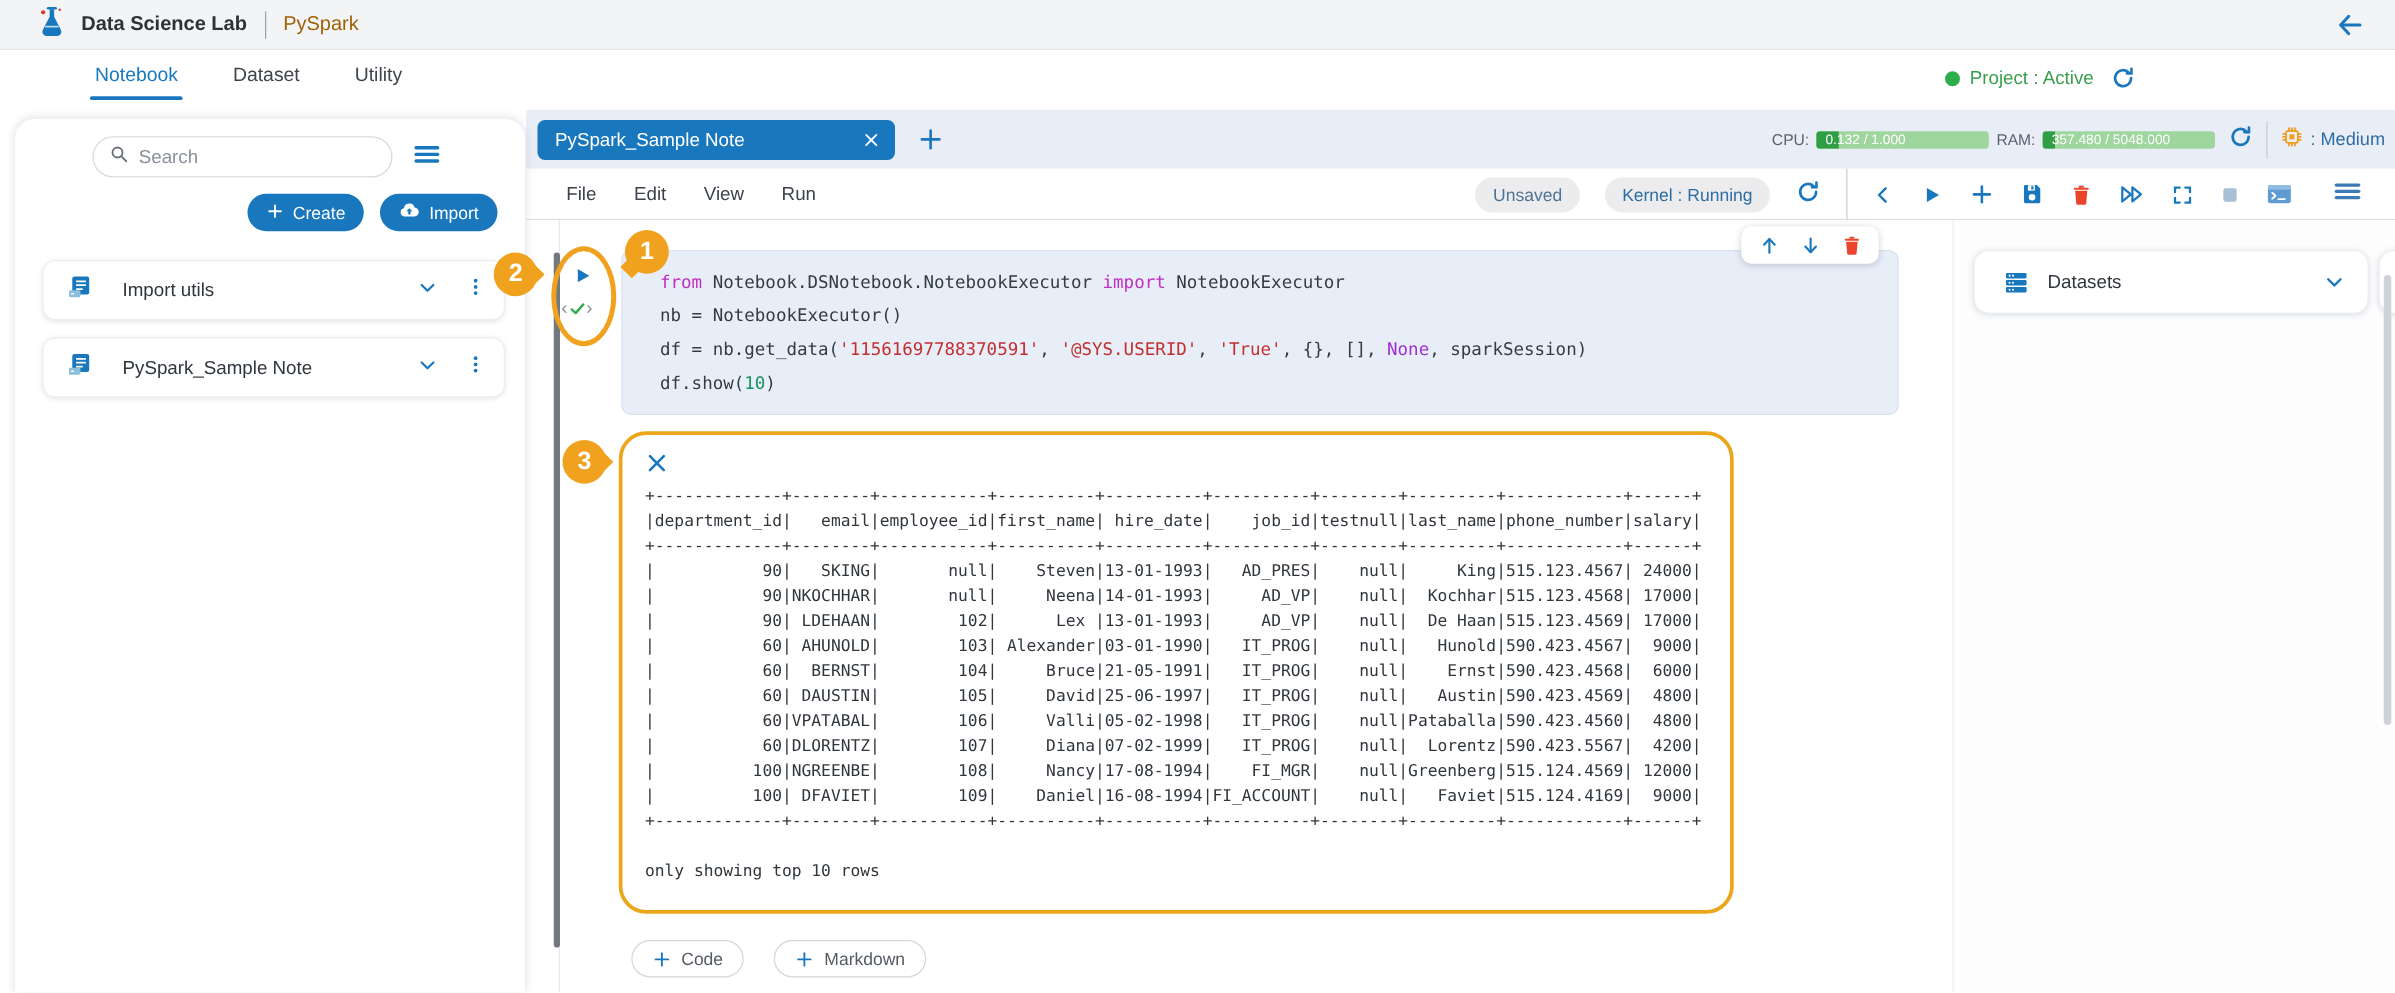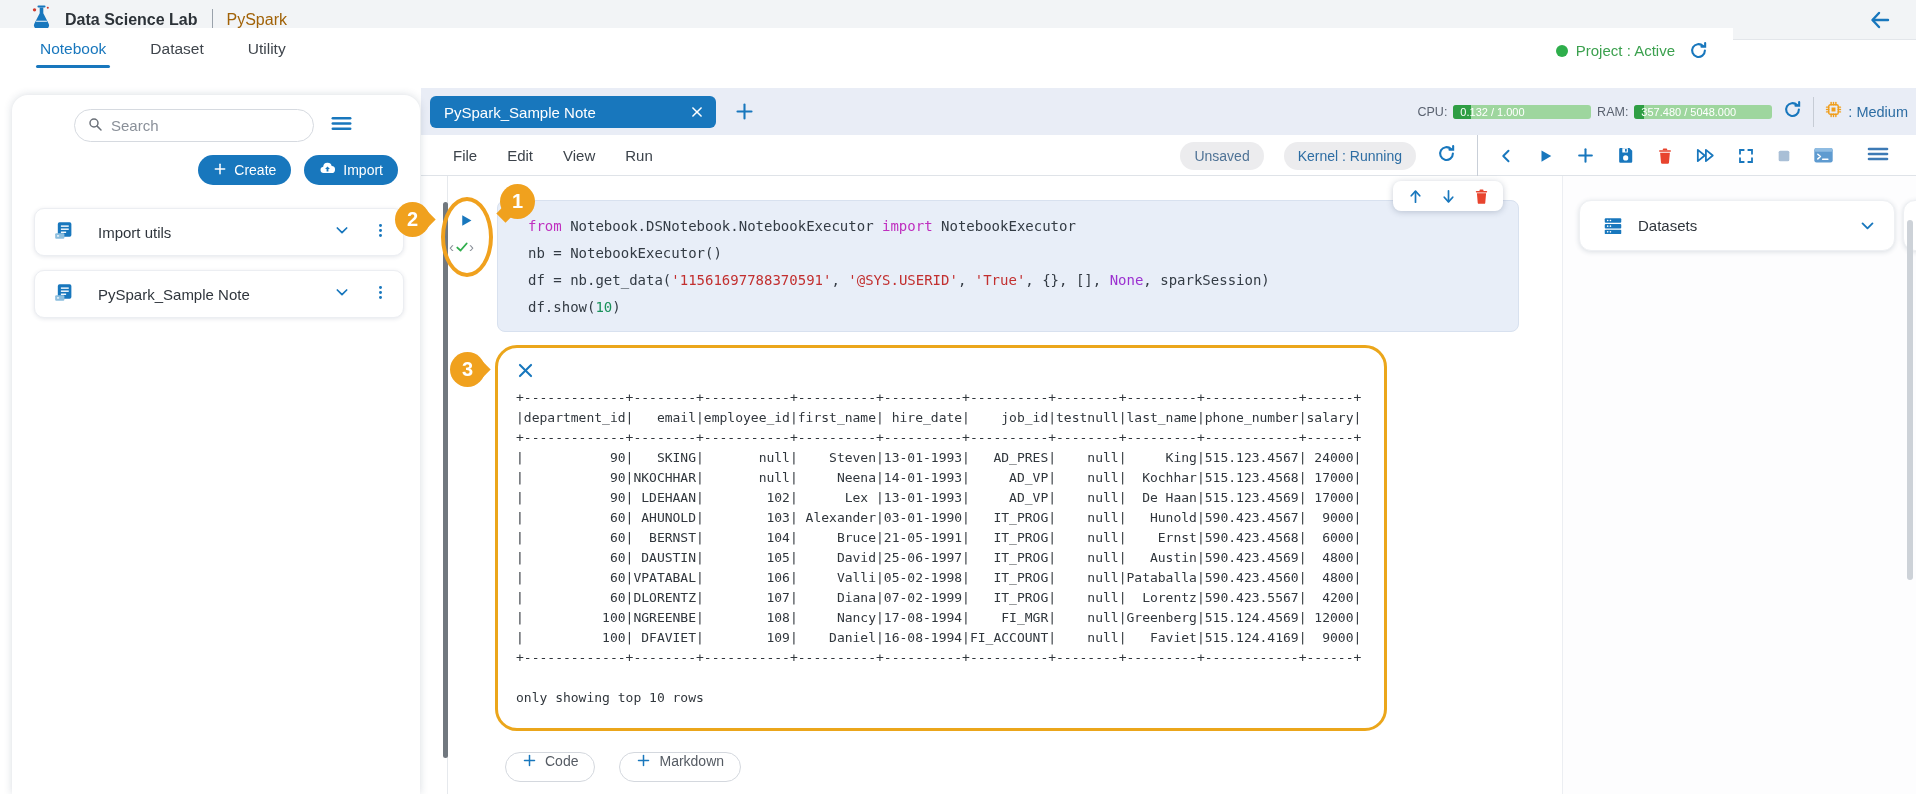--- a/index.html
+++ b/index.html
@@ -9,21 +9,21 @@
 
   
   .header { position:absolute; left:0; top:0; width:1916px; height:40px; background:#f2f4f6; border-bottom:1px solid #e3e6ea; display:flex; align-items:center; }
   .brand-wrap { display:flex; align-items:center; gap:10px; padding-left:28px; }
   .brand { font-size:16px; font-weight:bold; color:#2c3238; }
   .brand-divider { width:1px; height:22px; background:#9aa2ab; margin:0 4px; }
   .product { font-size:16px; color:#a16207; }
   .back-arrow { position:absolute; right:24px; top:8px; color:#1877bd; cursor:pointer; }
 
   
-  .navrow { position:absolute; left:0; top:28px; width:1733px; height:48px; background:#fff; }
+  .navrow { position:absolute; left:0; top:40px; width:1733px; height:48px; background:#fff;padding-left:36px; }
   .navtabs { display:flex; gap:44px; padding-left:40px; padding-top:12px; }
   .navtab { font-size:15.5px; color:#3f454c; padding-bottom:10px; cursor:pointer; position:relative; }
   .navtab.active { color:#1877bd; }
   .navtab.active::after { content:""; position:absolute; left:-4px; right:-4px; bottom:0; height:3px; background:#1877bd; border-radius:2px; }
   .project-status { position:absolute; right:58px; top:14px; display:flex; align-items:center; gap:8px; font-size:15px; color:#3ba04e; }
   .status-dot { width:12px; height:12px; border-radius:50%; background:#2eae4b; }
   .project-refresh { position:absolute; right:24px; top:12px; color:#1877bd; cursor:pointer; }
 
   
   .sidebar { position:absolute; left:12px; top:95px; width:408px; height:699px; background:#fff; border-radius:16px 16px 0 0; box-shadow:0 0 8px rgba(40,60,90,.18); z-index:5; }
@@ -91,21 +91,21 @@
 
   .cell-toolbar { position:absolute; left:972px; top:5px; width:110px; height:30px; background:#fff; border-radius:8px; box-shadow:0 1px 6px rgba(40,60,90,.25); display:flex; align-items:center; justify-content:center; gap:16px; }
   .cell-tool { color:#1877bd; cursor:pointer; display:flex; }
   .cell-tool.red { color:#e8442e; }
 
   .output-box { position:absolute; left:74px; top:169px; width:892px; height:386px; border:3px solid #eba61b; border-radius:22px; background:#fff; padding:40px 0 0 18px; }
   .output-close { position:absolute; left:18px; top:13px; color:#1877bd; cursor:pointer; }
   .output-pre { font-family:"DejaVu Sans Mono", monospace; font-size:13px; line-height:20px; color:#30363c; white-space:pre; }
 
   .add-row { position:absolute; left:84px; top:576px; display:flex; gap:24px; }
-  .add-btn { display:flex; align-items:flex-start; gap:8px; height:30px; padding:0 16px; background:#fff; border:1px solid #d4d8de; border-radius:15px; font-size:14px; color:#555b63; font-family:"Liberation Sans",sans-serif; cursor:pointer; }
+  .add-btn { display:flex; align-items:center; gap:8px; height:30px; padding:0 16px; background:#fff; border:1px solid #d4d8de; border-radius:15px; font-size:14px; color:#555b63; font-family:"Liberation Sans",sans-serif; cursor:pointer; }
   .add-btn .plus { color:#1877bd; display:flex; }
 
   
   .badge { position:absolute; width:35px; height:35px; border-radius:50%; background:#f0a11e; color:#fff; font-size:20px; font-weight:bold; display:flex; align-items:center; justify-content:center; z-index:8; }
   .badge::after { content:""; position:absolute; width:13px; height:13px; background:#f0a11e; transform:rotate(45deg); z-index:-1; }
   .badge.tail-r::after { right:-3px; top:11px; }
   .badge.tail-bl::after { left:-1px; bottom:-1px; }
 
   
   .rightcol { position:absolute; left:1562px; top:176px; right:0; bottom:0; background:#fdfdfe; border-left:1px solid #eceef2; }

